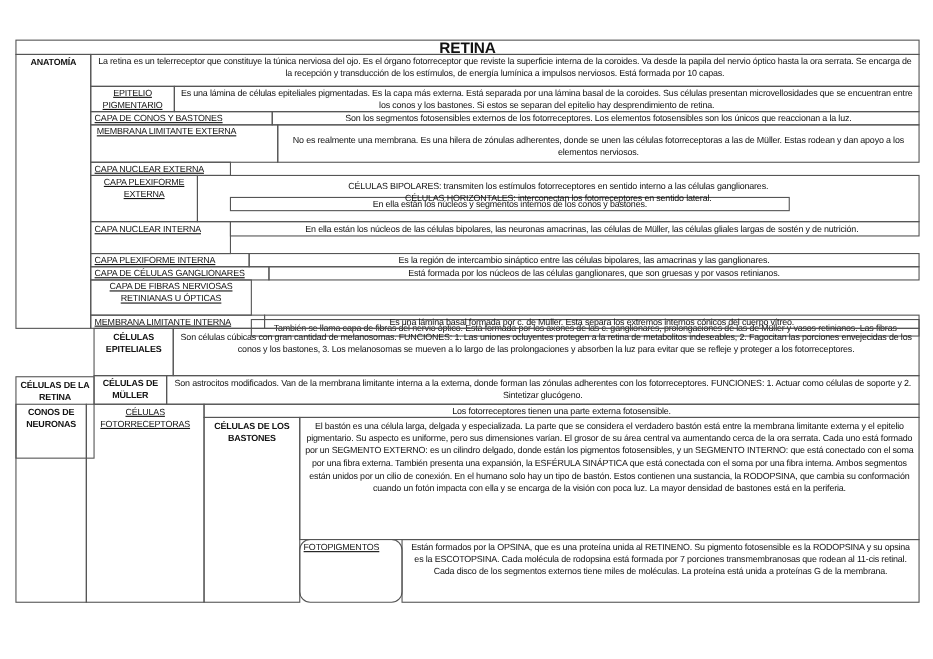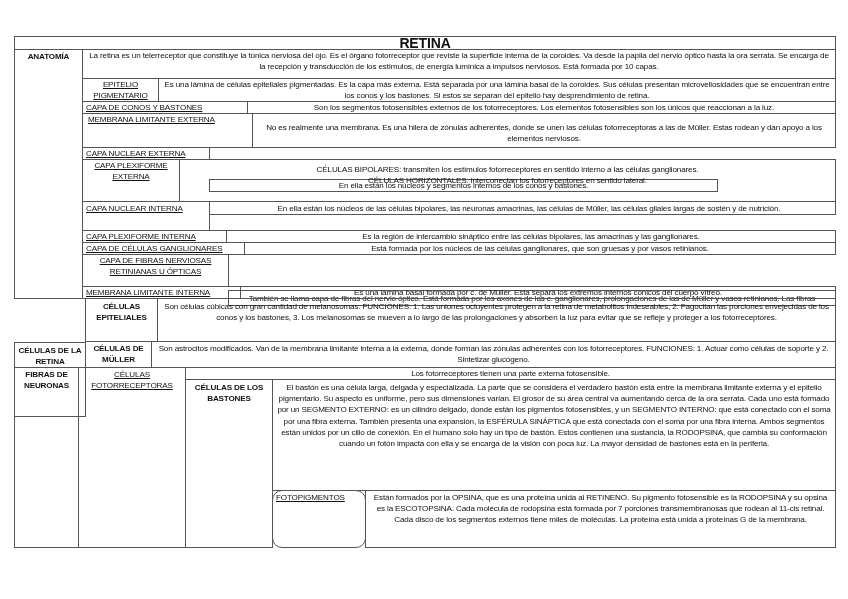--- a/index.html
+++ b/index.html
@@ -60,21 +60,21 @@
   <div class="cell c" style="left:240px;top:286px;width:596px;height:13px;">Es una lámina basal formada por c. de Müller. Esta separa los extremos internos cónicos del cuerpo vítreo.</div>
 
   <div class="cell b c" style="left:14px;top:298px;width:72px;height:75px;padding-top:2px;margin-top:44px;">CÉLULAS DE LA RETINA</div>
 
   <div class="cell b c" style="left:85px;top:298px;width:73px;height:44px;padding-top:2px;text-align:center;">CÉLULAS EPITELIALES</div>
   <div class="cell c" style="left:157px;top:298px;width:679px;height:44px;padding-top:2px;">Son células cúbicas con gran cantidad de melanosomas. FUNCIONES: 1. Las uniones ocluyentes protegen a la retina de metabolitos indeseables, 2. Fagocitan las porciones envejecidas de los conos y los bastones, 3. Los melanosomas se mueven a lo largo de las prolongaciones y absorben la luz para evitar que se refleje y proteger a los fotorreceptores.</div>
 
   <div class="cell b c" style="left:85px;top:341px;width:67px;height:27px;padding-top:1px;">CÉLULAS DE MÜLLER</div>
   <div class="cell c" style="left:151px;top:341px;width:685px;height:27px;padding-top:1px;">Son astrocitos modificados. Van de la membrana limitante interna a la externa, donde forman las zónulas adherentes con los fotorreceptores. FUNCIONES: 1. Actuar como células de soporte y 2. Sintetizar glucógeno.</div>
 
-  <div class="cell b c" style="left:14px;top:367px;width:65px;height:181px;padding-top:1px;">FIBRAS DE NEURONAS</div>
+  <div class="cell b c" style="left:14px;top:367px;width:65px;height:181px;padding-top:1px;">CONOS DE NEURONAS</div>
 
   <div class="cell c u" style="left:78px;top:367px;width:108px;height:181px;padding-top:1px;">CÉLULAS FOTORRECEPTORAS</div>
 
   <div class="cell c" style="left:185px;top:367px;width:651px;height:13px;">Los fotorreceptores tienen una parte externa fotosensible.</div>
 
   <div class="cell b c" style="left:185px;top:379px;width:88px;height:169px;padding-top:2px;">CÉLULAS DE LOS BASTONES</div>
   <div class="cell c" style="left:272px;top:379px;width:564px;height:112px;padding-top:2px;">El bastón es una célula larga, delgada y especializada. La parte que se considera el verdadero bastón está entre la membrana limitante externa y el epitelio pigmentario. Su aspecto es uniforme, pero sus dimensiones varían. El grosor de su área central va aumentando cerca de la ora serrata. Cada uno está formado por un SEGMENTO EXTERNO: es un cilindro delgado, donde están los pigmentos fotosensibles, y un SEGMENTO INTERNO: que está conectado con el soma por una fibra externa. También presenta una expansión, la ESFÉRULA SINÁPTICA que está conectada con el soma por una fibra interna. Ambos segmentos están unidos por un cilio de conexión. En el humano solo hay un tipo de bastón. Estos contienen una sustancia, la RODOPSINA, que cambia su conformación cuando un fotón impacta con ella y se encarga de la visión con poca luz. La mayor densidad de bastones está en la periferia.</div>
 
   <div class="cell u" style="left:272px;top:490px;width:94px;height:58px;padding-top:1px;border-radius:10px;">FOTOPIGMENTOS</div>
   <div class="cell c" style="left:365px;top:490px;width:471px;height:58px;padding-top:1px;">Están formados por la OPSINA, que es una proteína unida al RETINENO. Su pigmento fotosensible es la RODOPSINA y su opsina es la ESCOTOPSINA. Cada molécula de rodopsina está formada por 7 porciones transmembranosas que rodean al 11-cis retinal. Cada disco de los segmentos externos tiene miles de moléculas. La proteína está unida a proteínas G de la membrana.</div>

